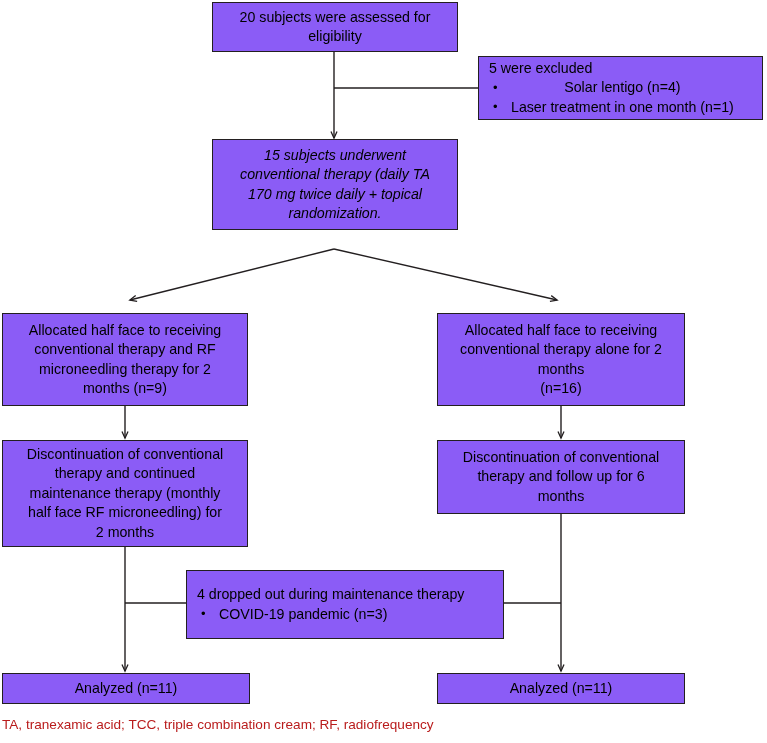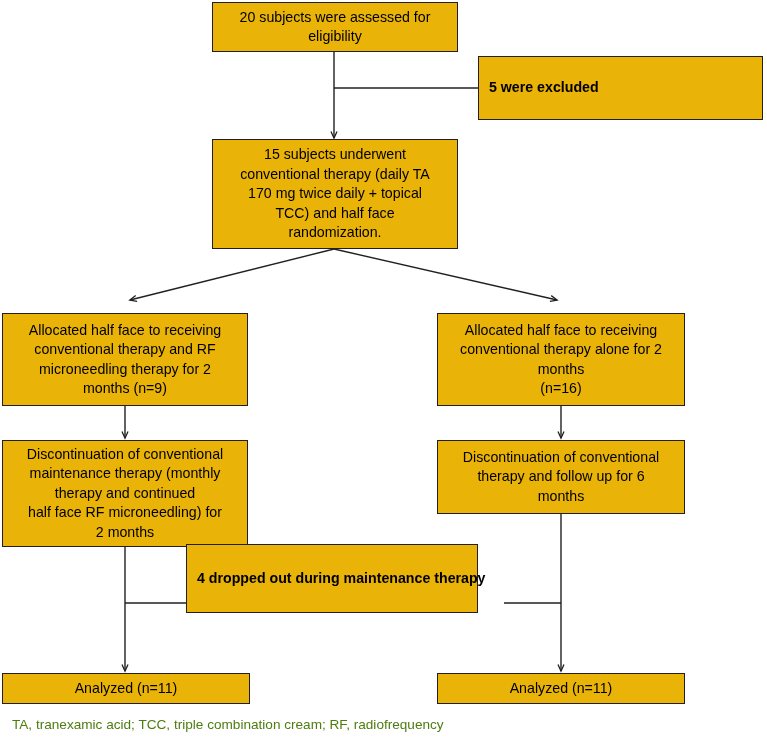--- a/index.html
+++ b/index.html
@@ -12,39 +12,38 @@
     width: 767px;
     height: 743px;
     background: #ffffff;
     font-family: "Liberation Sans", sans-serif;
     overflow: hidden;
   }
   .node {
     position: absolute;
     box-sizing: border-box;
     border: 1.6px solid #231f20;
-    background: #eab308;
+    background: #8b5cf6;
     color: #000000;
     font-size: 14.2px;
     line-height: 19.5px;
     display: flex;
     flex-direction: column;
     justify-content: center;
     z-index: 2;
   }
   .node.center {
     text-align: center;
     align-items: center;
     padding: 3px 6px;
   }
   .node.left {
     text-align: center;
     align-items: flex-start;
     padding: 5px 10px;
-    font-weight: bold;
   }
   .node .line { display: block; white-space: pre; }
   ul.bullets {
     margin: 0;
     padding: 0;
     list-style: none;
   }
   ul.bullets li {
     position: relative;
     padding-left: 22px;
@@ -61,25 +60,25 @@
   svg#wires {
     position: absolute;
     left: 0;
     top: 0;
     width: 767px;
     height: 743px;
     z-index: 1;
   }
   .footnote {
     position: absolute;
-    left: 12px;
+    left: 2px;
     top: 716px;
     font-size: 13.6px;
     line-height: 18px;
-    color: #4d7c0f;
+    color: #b91c1c;
     white-space: pre;
     font-family: "Liberation Sans", sans-serif;
   }
 </style>
 </head>
 <body>
 
 <div id="canvas">
 
   <svg id="wires" viewBox="0 0 767 743">
@@ -111,61 +110,65 @@
     </g>
   </svg>
 
   <div class="node center" style="left:212px; top:2px; width:246px; height:50px;">
     <span class="line">20 subjects were assessed for</span>
     <span class="line">eligibility</span>
   </div>
 
   <div class="node left" style="left:478px; top:56px; width:285px; height:64px;">
     <span class="title-line">5 were excluded</span>
+    <ul class="bullets">
+      <li>Solar lentigo (n=4)</li>
+      <li>Laser treatment in one month (n=1)</li>
+    </ul>
   </div>
 
-  <div class="node center" style="left:212px; top:139px; width:246px; height:110px;">
+  <div class="node center" style="left:212px; top:139px; width:246px; height:91px;font-style:italic;">
     <span class="line">15 subjects underwent</span>
     <span class="line">conventional therapy (daily TA</span>
     <span class="line">170 mg twice daily + topical</span>
-    <span class="line">TCC) and half face</span>
     <span class="line">randomization.</span>
   </div>
 
   <div class="node center" style="left:2px; top:313px; width:246px; height:93px;">
     <span class="line">Allocated half face to receiving</span>
     <span class="line">conventional therapy and RF</span>
     <span class="line">microneedling therapy for 2</span>
     <span class="line">months (n=9)</span>
   </div>
 
   <div class="node center" style="left:437px; top:313px; width:248px; height:93px;">
     <span class="line">Allocated half face to receiving</span>
     <span class="line">conventional therapy alone for 2</span>
     <span class="line">months</span>
     <span class="line">(n=16)</span>
   </div>
 
   <div class="node center" style="left:2px; top:440px; width:246px; height:107px;">
     <span class="line">Discontinuation of conventional</span>
+    <span class="line">therapy and continued</span>
     <span class="line">maintenance therapy (monthly</span>
-    <span class="line">therapy and continued</span>
     <span class="line">half face RF microneedling) for</span>
     <span class="line">2 months</span>
   </div>
 
   <div class="node center" style="left:437px; top:440px; width:248px; height:74px;">
     <span class="line">Discontinuation of conventional</span>
     <span class="line">therapy and follow up for 6</span>
     <span class="line">months</span>
   </div>
 
-  <div class="node left" style="left:186px; top:544px; width:292px; height:69px;">
+  <div class="node left" style="left:186px; top:570px; width:318px; height:69px;">
     <span class="title-line">4 dropped out during maintenance therapy</span>
     <ul class="bullets">
+      <li>COVID-19 pandemic (n=3)</li>
     </ul>
   </div>
 
   <div class="node center" style="left:2px; top:673px; width:248px; height:31px;">
     <span class="line">Analyzed (n=11)</span>
   </div>
 
   <div class="node center" style="left:437px; top:673px; width:248px; height:31px;">
     <span class="line">Analyzed (n=11)</span>
   </div>

